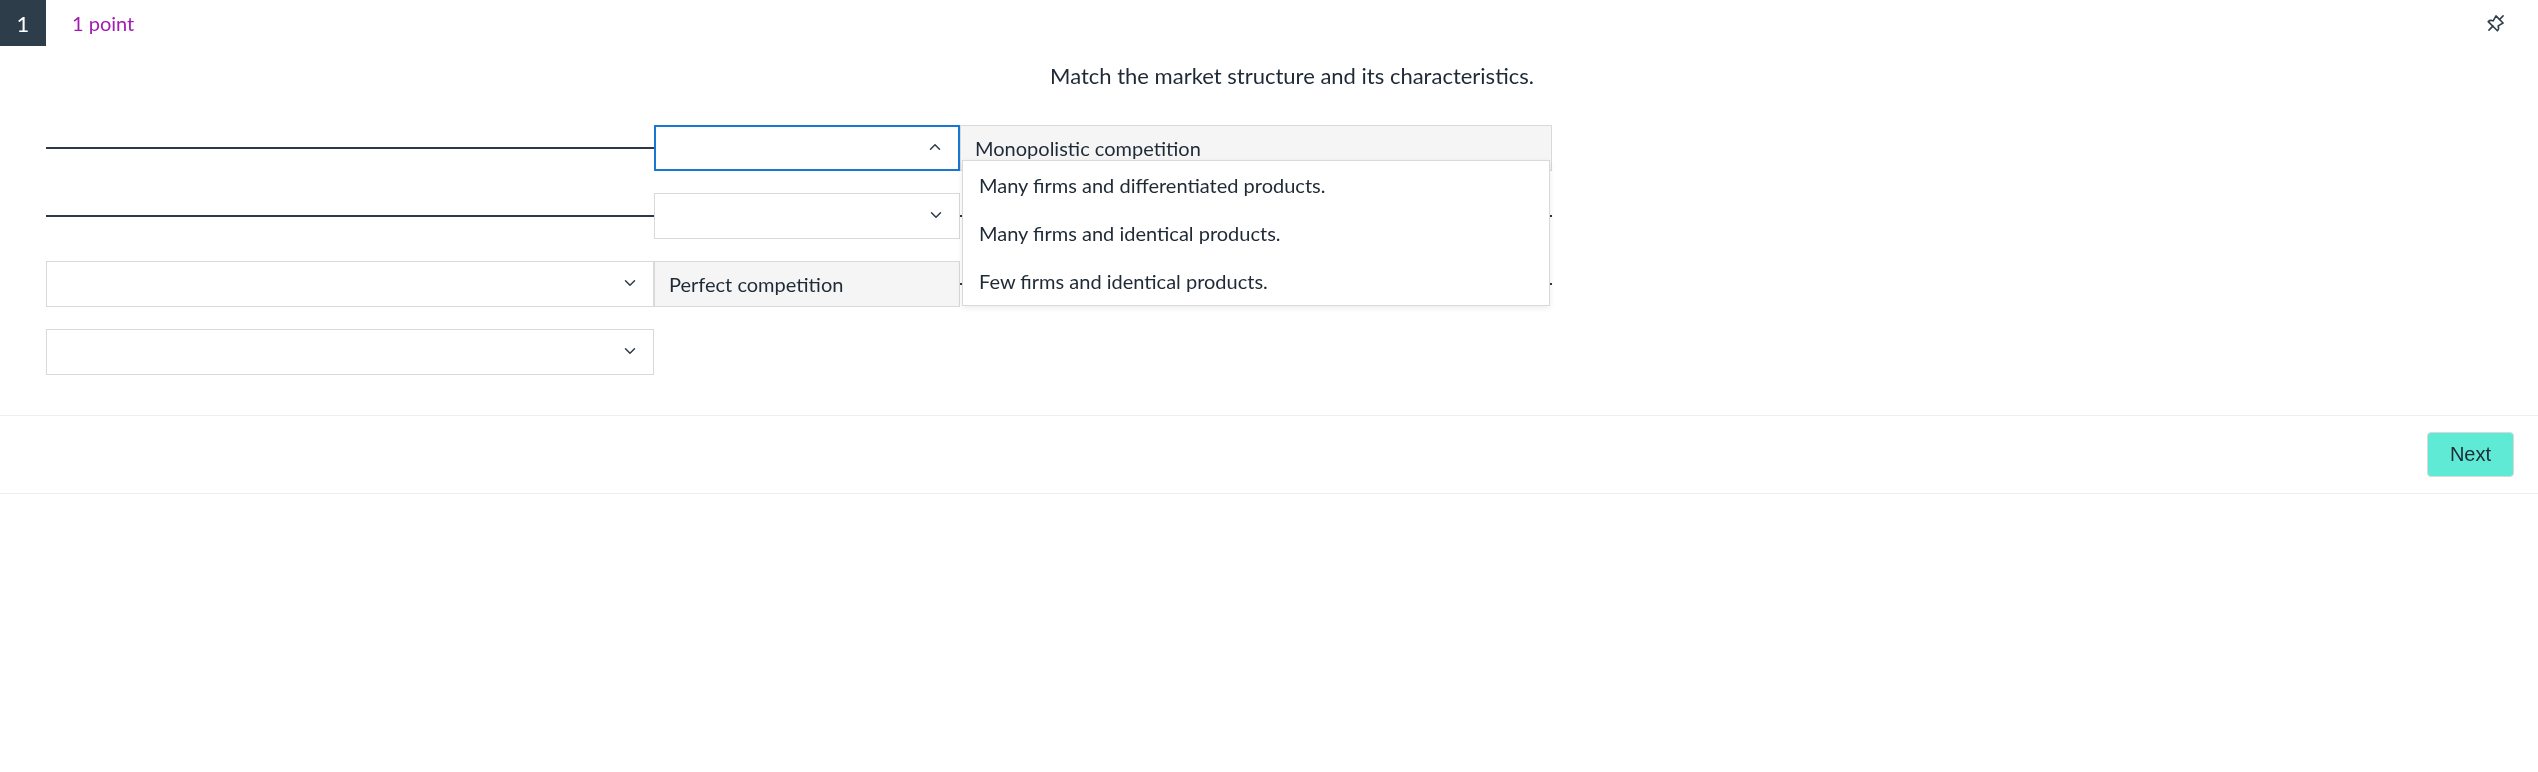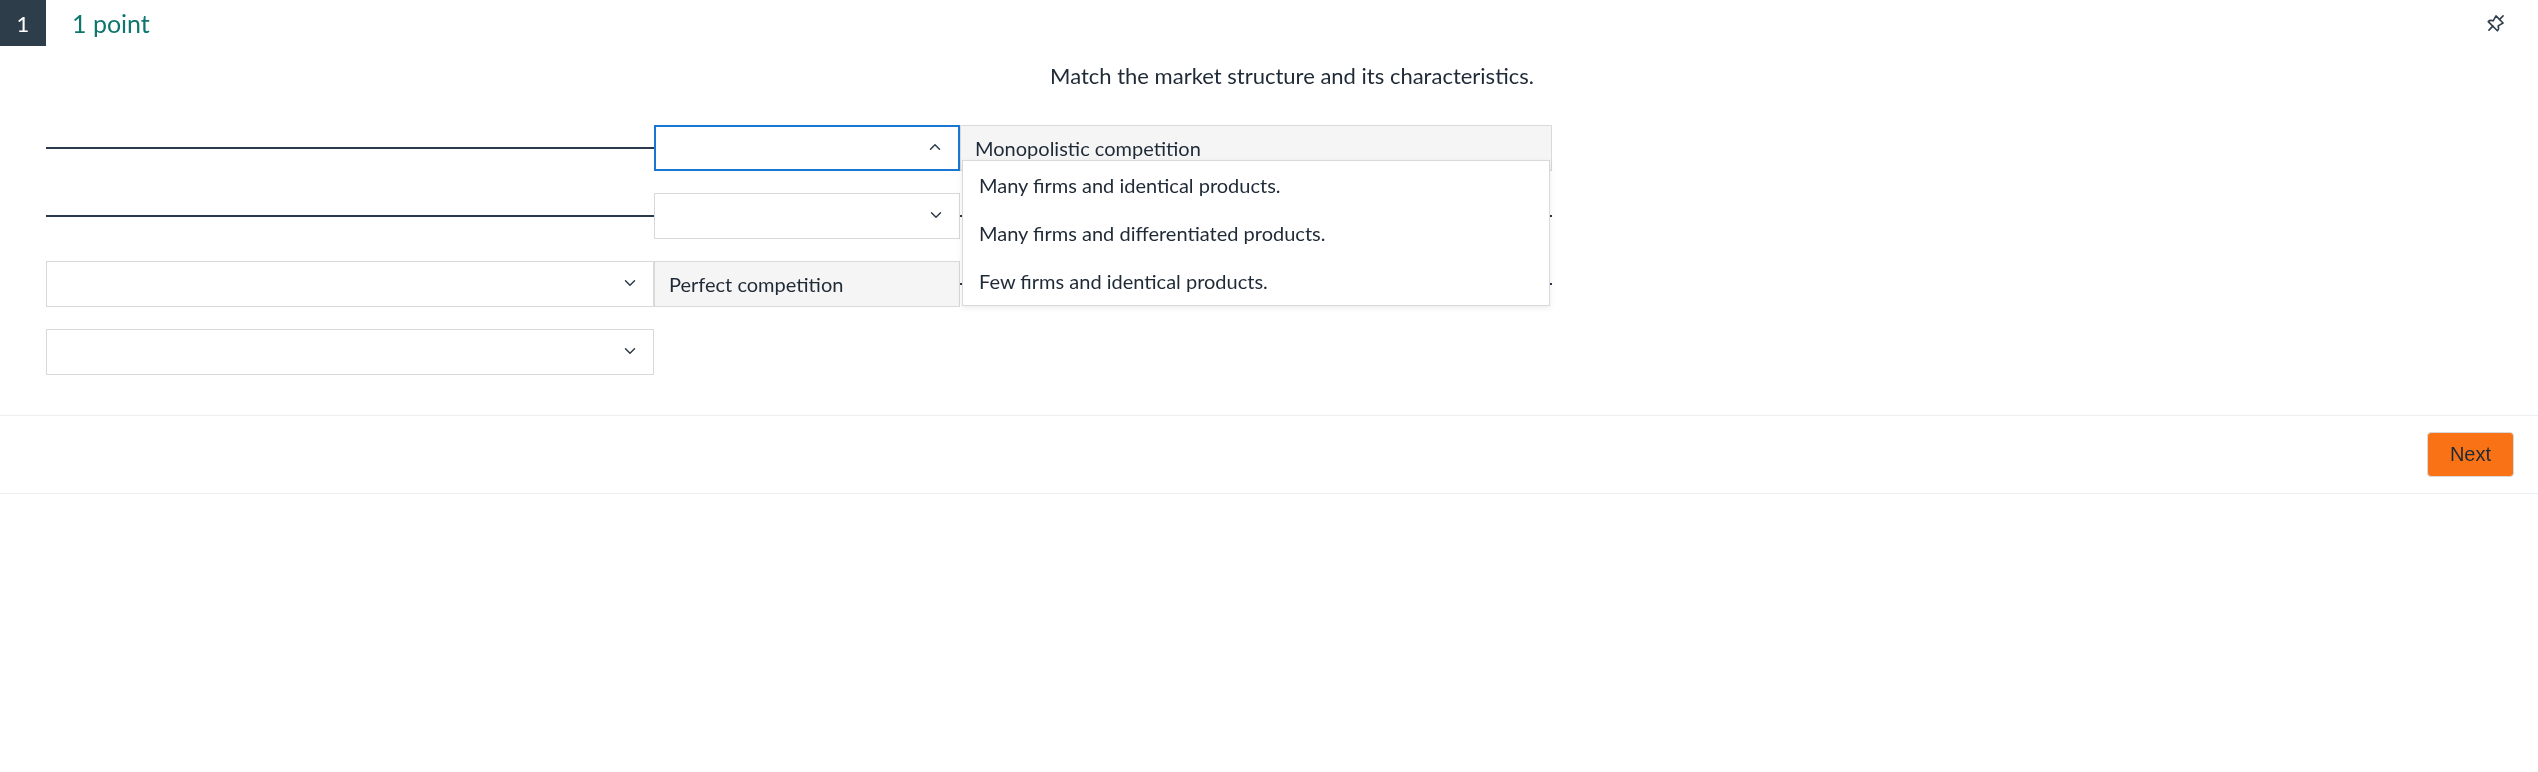--- a/index.html
+++ b/index.html
@@ -23,21 +23,21 @@
 
   
   .qhdr { display:flex; align-items:center; gap:26px; height:46px; }
   .qnum-box {
     width:46px; height:46px;
     background:#2e3d4a;
     color:#fff;
     display:flex; align-items:center; justify-content:center;
     font-size:22px;
   }
-  .pts { color:#0f766e; font-size:25px; }
+  .pts { color:#a21caf; font-size:20px; }
   .pin-btn {
     position:absolute; top:6px; right:24px;
     width:36px; height:36px;
     display:flex; align-items:center; justify-content:center;
     background:transparent; border:none; cursor:pointer;
     color:#2e3d4a;
   }
   .pin-btn svg { width:24px; height:24px; transform: rotate(45deg); }
 
   .prompt { margin:16px 0 36px 46px; font-size:22px; color:var(--ink);text-align:center; }
@@ -92,21 +92,21 @@
 
   
   .qfooter {
     border-top:1px solid #eceff1;
     border-bottom:1px solid #eceff1;
     padding:16px 24px;
     display:flex; justify-content:flex-end;
   }
   .next-btn {
     border:1px solid var(--gray-border);
-    background:#f97316;
+    background:#5eead4;
     padding:10px 22px;
     font-size:20px;
     border-radius:4px;
     cursor:pointer;
     color:var(--ink);
   }
 </style>
 </head>
 <body>
 
@@ -155,22 +155,22 @@
       <div class="term-box">Perfect competition</div>
       <div class="connector"></div>
       <div class="answer-select">
         <span><svg class="chev" viewBox="0 0 24 24" fill="none" stroke="#2e3d4a" stroke-width="2" stroke-linecap="round" stroke-linejoin="round">
             <polyline points="6 9 12 15 18 9"></polyline>
           </svg></span>
       </div>
     </div>
 
   <div class="dd-panel">
+      <div class="dd-option">Many firms and differentiated products.</div>
       <div class="dd-option">Many firms and identical products.</div>
-      <div class="dd-option">Many firms and differentiated products.</div>
       <div class="dd-option">Few firms and identical products.</div>
     </div>
 
 </div>
 
 <div class="qfooter">
   <button class="next-btn">Next</button>
 </div>
 
 </body></html>

